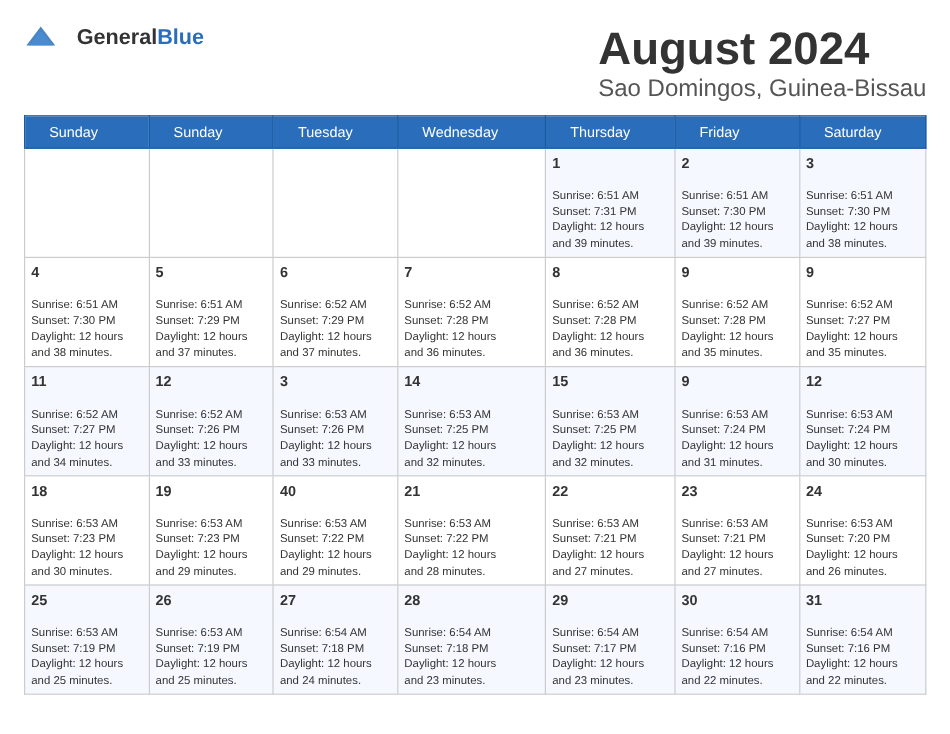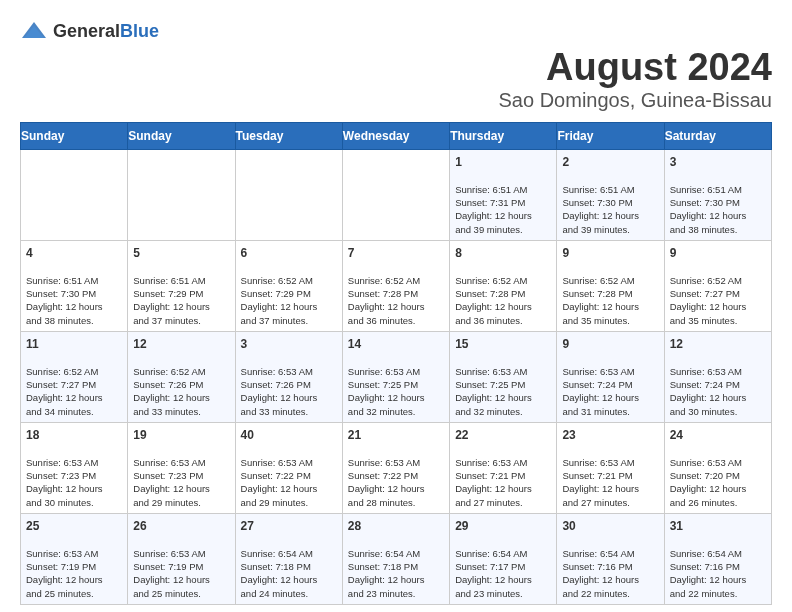--- a/index.html
+++ b/index.html
@@ -12,62 +12,60 @@
     }
     .header-area {
       display: flex;
       justify-content: space-between;
       align-items: flex-start;
       margin-bottom: 10px;
     }
     .logo {
       display: flex;
       align-items: center;
-      gap: 5px;
+      gap: 16px;
     }
     .logo-text-general {
       font-size: 18px;
       font-weight: bold;
       color: #333;
     }
     .logo-text-blue {
       font-size: 18px;
       font-weight: bold;
       color: #2a6ebb;
     }
     .logo-icon {
       width: 28px;
       height: 22px;
     }
     .title-area {
-      text-align: right;
-      margin-top: 26px;
     }
     .main-title {
       font-size: 38px;
       font-weight: bold;
       color: #333;
     }
     .sub-title {
       font-size: 20px;
       color: #555;
     }
     table {
       width: 100%;
       border-collapse: collapse;
       font-size: 10.5px;
     }
     thead tr {
       background-color: #2a6ebb;
       color: white;
     }
     thead th {
-      padding: 6px 0;
+      padding: 6px 20px;
       text-align: left;
-      font-weight: bold;
+      font-weight: normal;
       font-size: 12px;
       border: 1px solid #1a5aa0;
     }
     tbody tr {
       vertical-align: top;
     }
     tbody td {
       border: 1px solid #ccc;
       padding: 4px 5px;
       min-height: 80px;

